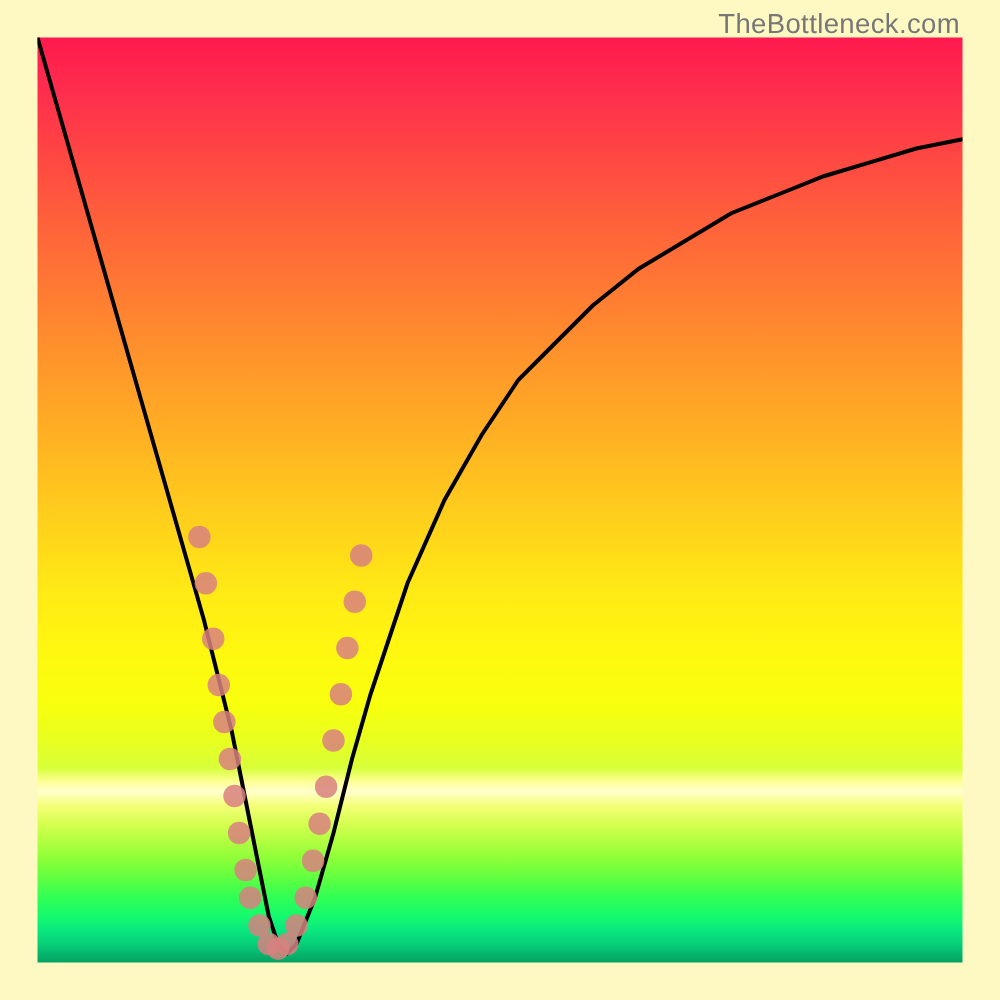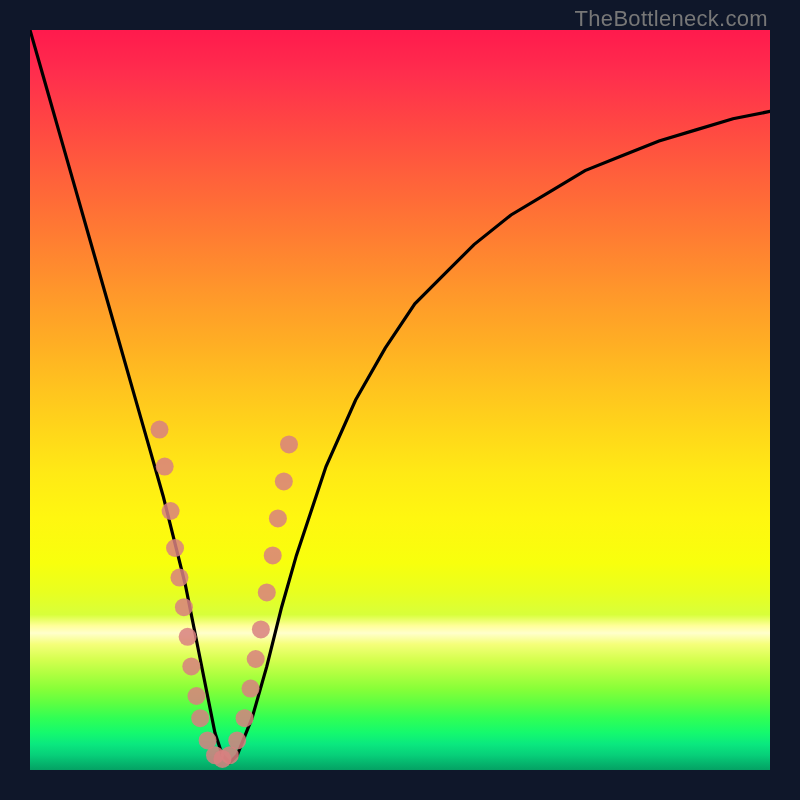--- a/index.html
+++ b/index.html
@@ -8,21 +8,21 @@
     width: 800px;
     height: 800px;
     overflow: hidden;
     background: #000;
     font-family: Arial, sans-serif;
   }
   .chart-container {
     position: relative;
     width: 800px;
     height: 800px;
-    background: #0f172a;
+    background: #fef9c3;
   }
   .plot-area {
     position: absolute;
     left: 30px;
     top: 30px;
     width: 740px;
     height: 740px;
     background: linear-gradient(to bottom,
       #ff1a4d 0%,
       #ff2e4d 6%,

